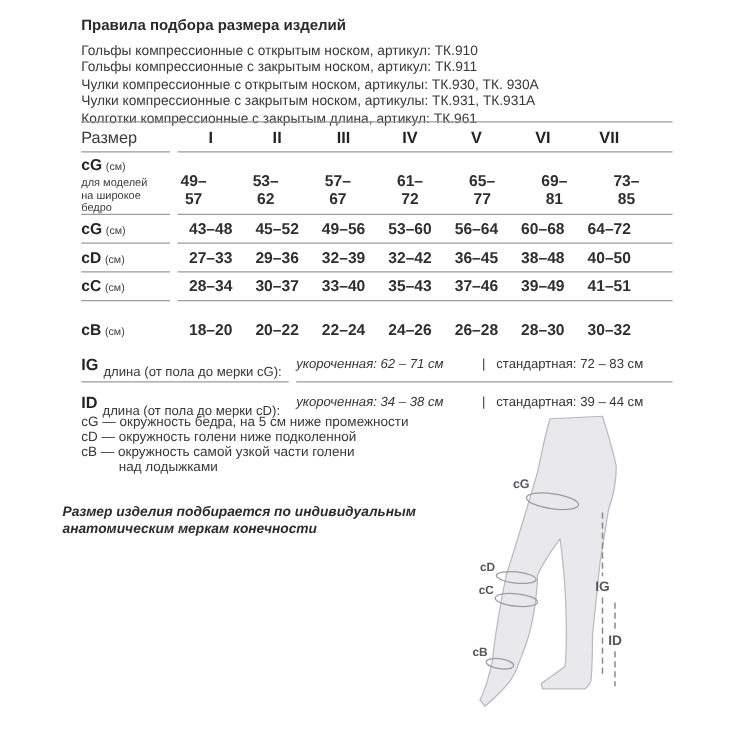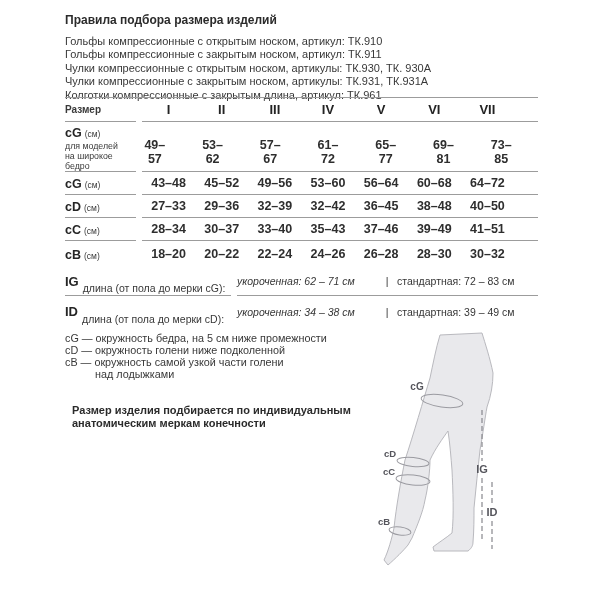--- a/index.html
+++ b/index.html
@@ -8,48 +8,48 @@
     font-family:"Liberation Sans",sans-serif;color:#363636;
   }
   .title{position:absolute;left:65px;top:13px;font-size:12px;font-weight:bold;color:#2b2b2b;}
   .products{position:absolute;left:65px;top:35px;font-size:11px;line-height:13.4px;color:#383838;}
 
   .size-table{position:absolute;left:65px;top:97px;width:473px;border-top:1px solid #9c9c9c;}
   .t-row{display:flex;}
   .t-row.header{height:24px;}
   .t-row{height:23px;}
   .t-row.tall{height:50px;}
-  .t-row.noline{height:26px;}
+  .t-row.noline{height:26px;margin-top:10px;}
   .t-label{width:71px;align-self:stretch;display:flex;flex-direction:column;justify-content:center;border-bottom:1px solid #9c9c9c;}
   .t-gap{width:6px;align-self:stretch;}
   .t-data{flex:1;align-self:stretch;display:flex;align-items:center;padding-right:24px;border-bottom:1px solid #9c9c9c;}
   .t-row.noline .t-label,.t-row.noline .t-data{border-bottom:none;}
   .t-row.tall .t-data{padding-top:10px;gap:32px;}
-  .h-label{font-size:10px;color:#3a3a3a;font-weight:bold;}
+  .h-label{font-size:13px;color:#3a3a3a;}
   .t-cell{flex:1;text-align:center;font-weight:bold;font-size:12.5px;color:#2e2e2e;}
   .t-cell.roman{font-size:13px;color:#232323;}
   .t-labline{white-space:nowrap;}
   .t-code{font-weight:bold;font-size:12.5px;color:#252525;}
   .t-unit{font-size:8.5px;margin-left:3px;color:#3a3a3a;}
   .t-sub{font-size:8.8px;line-height:10px;color:#3a3a3a;}
 
   .len-row{display:flex;height:29px;}
   .len-row.second{height:31px;}
   .len-label{width:166px;margin-right:6px;align-self:stretch;display:flex;align-items:center;white-space:nowrap;}
   .len-vals{flex:1;align-self:stretch;display:flex;align-items:center;}
   .len-row.first .len-label,.len-row.first .len-vals{border-bottom:1px solid #9c9c9c;}
   .len-code{font-weight:bold;font-size:13px;color:#252525;margin-right:4px;}
   .len-text{font-size:10.5px;color:#383838;margin-top:14px;}
   .len-v1{width:140px;font-size:10.5px;font-style:italic;}
   .len-sep{width:20px;text-align:center;font-size:10.5px;}
   .len-v2{flex:1;font-size:10.5px;}
 
   .notes{position:absolute;left:65px;top:332px;font-size:10.8px;line-height:12px;color:#383838;}
   .note-indent{padding-left:30px;}
-  .statement{position:absolute;left:72px;top:404px;font-size:11px;line-height:13px;font-weight:bold;color:#2b2b2b;}
+  .statement{position:absolute;left:50px;top:404px;font-size:11px;line-height:13px;font-weight:bold;color:#2b2b2b;font-style:italic;}
   .figure{position:absolute;left:375px;top:328px;width:195px;height:255px;}
   .figure text{font-family:"Liberation Sans",sans-serif;font-weight:bold;fill:#55555c;}
 </style>
 </head>
 <body>
 
 <div class="page">
 
   <div class="title">Правила подбора размера изделий</div>
 
@@ -168,21 +168,21 @@
           </div>
         </div>
         <div class="len-row second">
           <div class="len-label">
             <span class="len-code">ID</span>
             <span class="len-text">длина (от пола до мерки cD):</span>
           </div>
           <div class="len-vals">
             <div class="len-v1">укороченная: 34 – 38 см</div>
             <div class="len-sep">|</div>
-            <div class="len-v2">стандартная: 39 – 49 см</div>
+            <div class="len-v2">стандартная: 39 – 44 см</div>
           </div>
         </div>
       </div>
   </div>
 
   <div class="notes">
       <div class="note-line">cG — окружность бедра, на 5 см ниже промежности</div>
       <div class="note-line">cD — окружность голени ниже подколенной</div>
       <div class="note-line">cB — окружность самой узкой части голени</div>
       <div class="note-line note-indent">над лодыжками</div>

